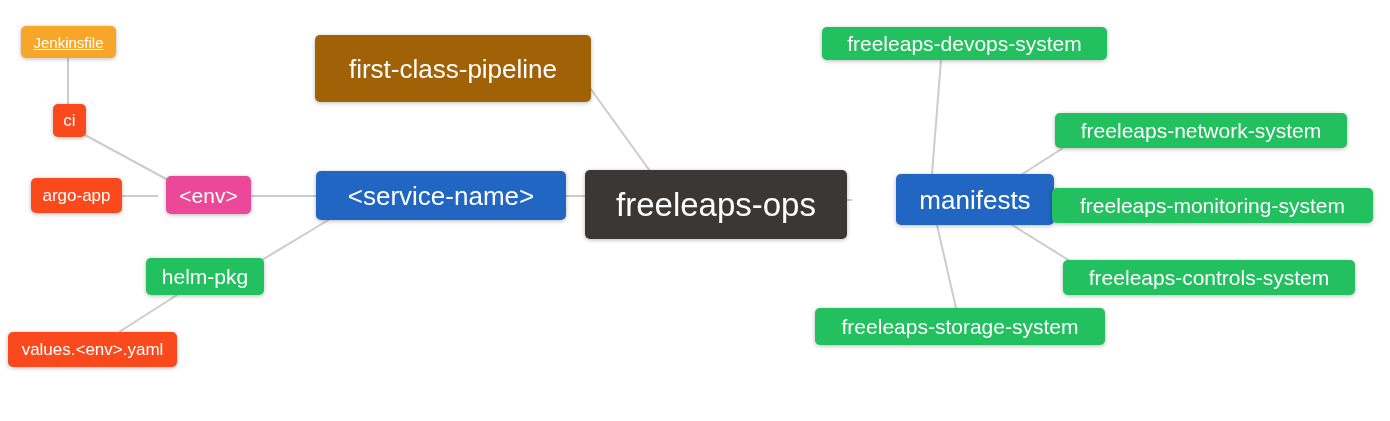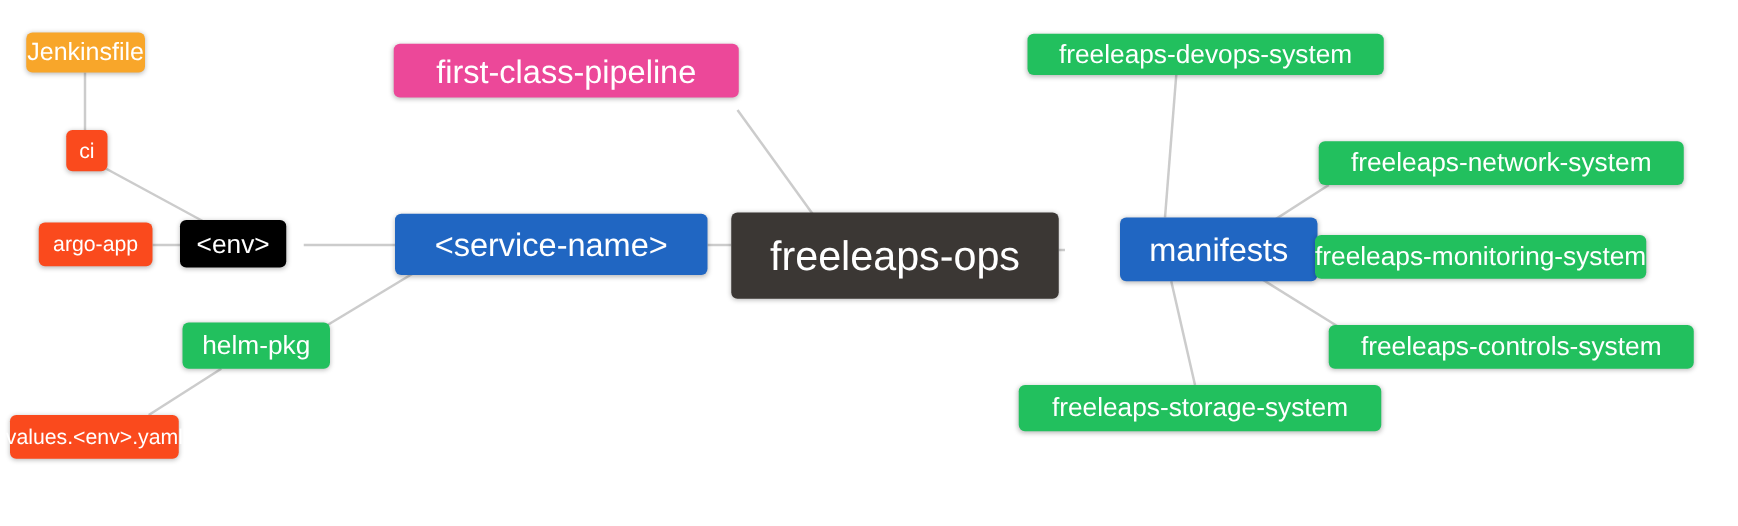--- a/index.html
+++ b/index.html
@@ -14,21 +14,21 @@
     display:flex;align-items:center;justify-content:center;
     color:#ffffff;border-radius:5px;
     box-shadow:0 1px 4px rgba(0,0,0,0.28);
     box-sizing:border-box;white-space:nowrap;
     cursor:pointer;user-select:none;line-height:1;
   }
   .lvl0{font-size:33px;text-align:right;}
   .lvl1{font-size:26px;}
   .lvl2{font-size:21px;}
   .lvl3{font-size:17px;}
-  .lvl4{font-size:20px;}
+  .lvl4{font-size:15px;text-decoration:underline;}
 </style>
 </head>
 <body>
 
 <div class="canvas">
   <svg class="edges" width="1390" height="421" viewBox="0 0 1390 421">
       <line x1="68" y1="58" x2="68" y2="104" stroke="#cccccc" stroke-width="2"></line>
       <line x1="85" y1="135" x2="168" y2="180" stroke="#cccccc" stroke-width="2"></line>
       <line x1="122" y1="196" x2="158" y2="196" stroke="#cccccc" stroke-width="2"></line>
       <line x1="243" y1="196" x2="316" y2="196" stroke="#cccccc" stroke-width="2"></line>
@@ -38,28 +38,28 @@
       <line x1="566" y1="196" x2="585" y2="196" stroke="#cccccc" stroke-width="2"></line>
       <line x1="847" y1="200" x2="852" y2="200" stroke="#cccccc" stroke-width="2"></line>
       <line x1="932" y1="174" x2="941" y2="60" stroke="#cccccc" stroke-width="2"></line>
       <line x1="1010" y1="182" x2="1063" y2="148" stroke="#cccccc" stroke-width="2"></line>
       <line x1="1010" y1="202" x2="1052" y2="205" stroke="#cccccc" stroke-width="2"></line>
       <line x1="1009" y1="223" x2="1070" y2="261" stroke="#cccccc" stroke-width="2"></line>
       <line x1="937" y1="225" x2="956" y2="308" stroke="#cccccc" stroke-width="2"></line>
     </svg>
   <div>
       <div class="node lvl0" style="left: 585px; top: 170px; width: 262px; height: 69px; background: rgb(59, 55, 52);">freeleaps-ops</div>
-      <div class="node lvl1" style="left: 315px; top: 35px; width: 276px; height: 43px; background: #ec4899;">first-class-pipeline</div>
+      <div class="node lvl1" style="left: 315px; top: 35px; width: 276px; height: 67px; background: #a16207;">first-class-pipeline</div>
       <div class="node lvl1" style="left: 316px; top: 171px; width: 250px; height: 49px; background: rgb(32, 102, 194);">&lt;service-name&gt;</div>
       <div class="node lvl1" style="left: 852px; top: 174px; width: 158px; height: 51px; background: rgb(32, 102, 194); margin-left: 44px;">manifests</div>
-      <div class="node lvl2" style="left: 144px; top: 176px; width: 85px; height: 38px; background: #000000; text-align: center;">&lt;env&gt;</div>
+      <div class="node lvl2" style="left: 166px; top: 176px; width: 85px; height: 38px; background: #ec4899; text-align: center;">&lt;env&gt;</div>
       <div class="node lvl2" style="left: 146px; top: 258px; width: 118px; height: 37px; background: rgb(34, 192, 94);">helm-pkg</div>
       <div class="node lvl3" style="left: 53px; top: 104px; width: 33px; height: 33px; background: rgb(250, 74, 29); text-align: right;">ci</div>
       <div class="node lvl3" style="left: 31px; top: 178px; width: 91px; height: 35px; background: rgb(250, 74, 29);">argo-app</div>
-      <div class="node lvl3" style="left: 8px; top: 332px; width: 135px; height: 35px; background: rgb(250, 74, 29);">values.&lt;env&gt;.yaml</div>
+      <div class="node lvl3" style="left: 8px; top: 332px; width: 169px; height: 35px; background: rgb(250, 74, 29);">values.&lt;env&gt;.yaml</div>
       <div class="node lvl4" style="left: 21px; top: 26px; width: 95px; height: 32px; background: rgb(248, 166, 42);">Jenkinsfile</div>
       <div class="node lvl2" style="left: 797px; top: 27px; width: 285px; height: 33px; background: rgb(34, 192, 94); margin-left: 25px;">freeleaps-devops-system</div>
       <div class="node lvl2" style="left: 1055px; top: 113px; width: 292px; height: 35px; background: rgb(34, 192, 94);">freeleaps-network-system</div>
-      <div class="node lvl2" style="left: 1052px; top: 188px; width: 265px; height: 35px; background: rgb(34, 192, 94); text-align: center;">freeleaps-monitoring-system</div>
+      <div class="node lvl2" style="left: 1052px; top: 188px; width: 321px; height: 35px; background: rgb(34, 192, 94); text-align: center;">freeleaps-monitoring-system</div>
       <div class="node lvl2" style="left: 1063px; top: 260px; width: 292px; height: 35px; background: rgb(34, 192, 94);">freeleaps-controls-system</div>
       <div class="node lvl2" style="left: 815px; top: 308px; width: 290px; height: 37px; background: rgb(34, 192, 94);">freeleaps-storage-system</div>
     </div>
 </div>
 
 </body></html>

